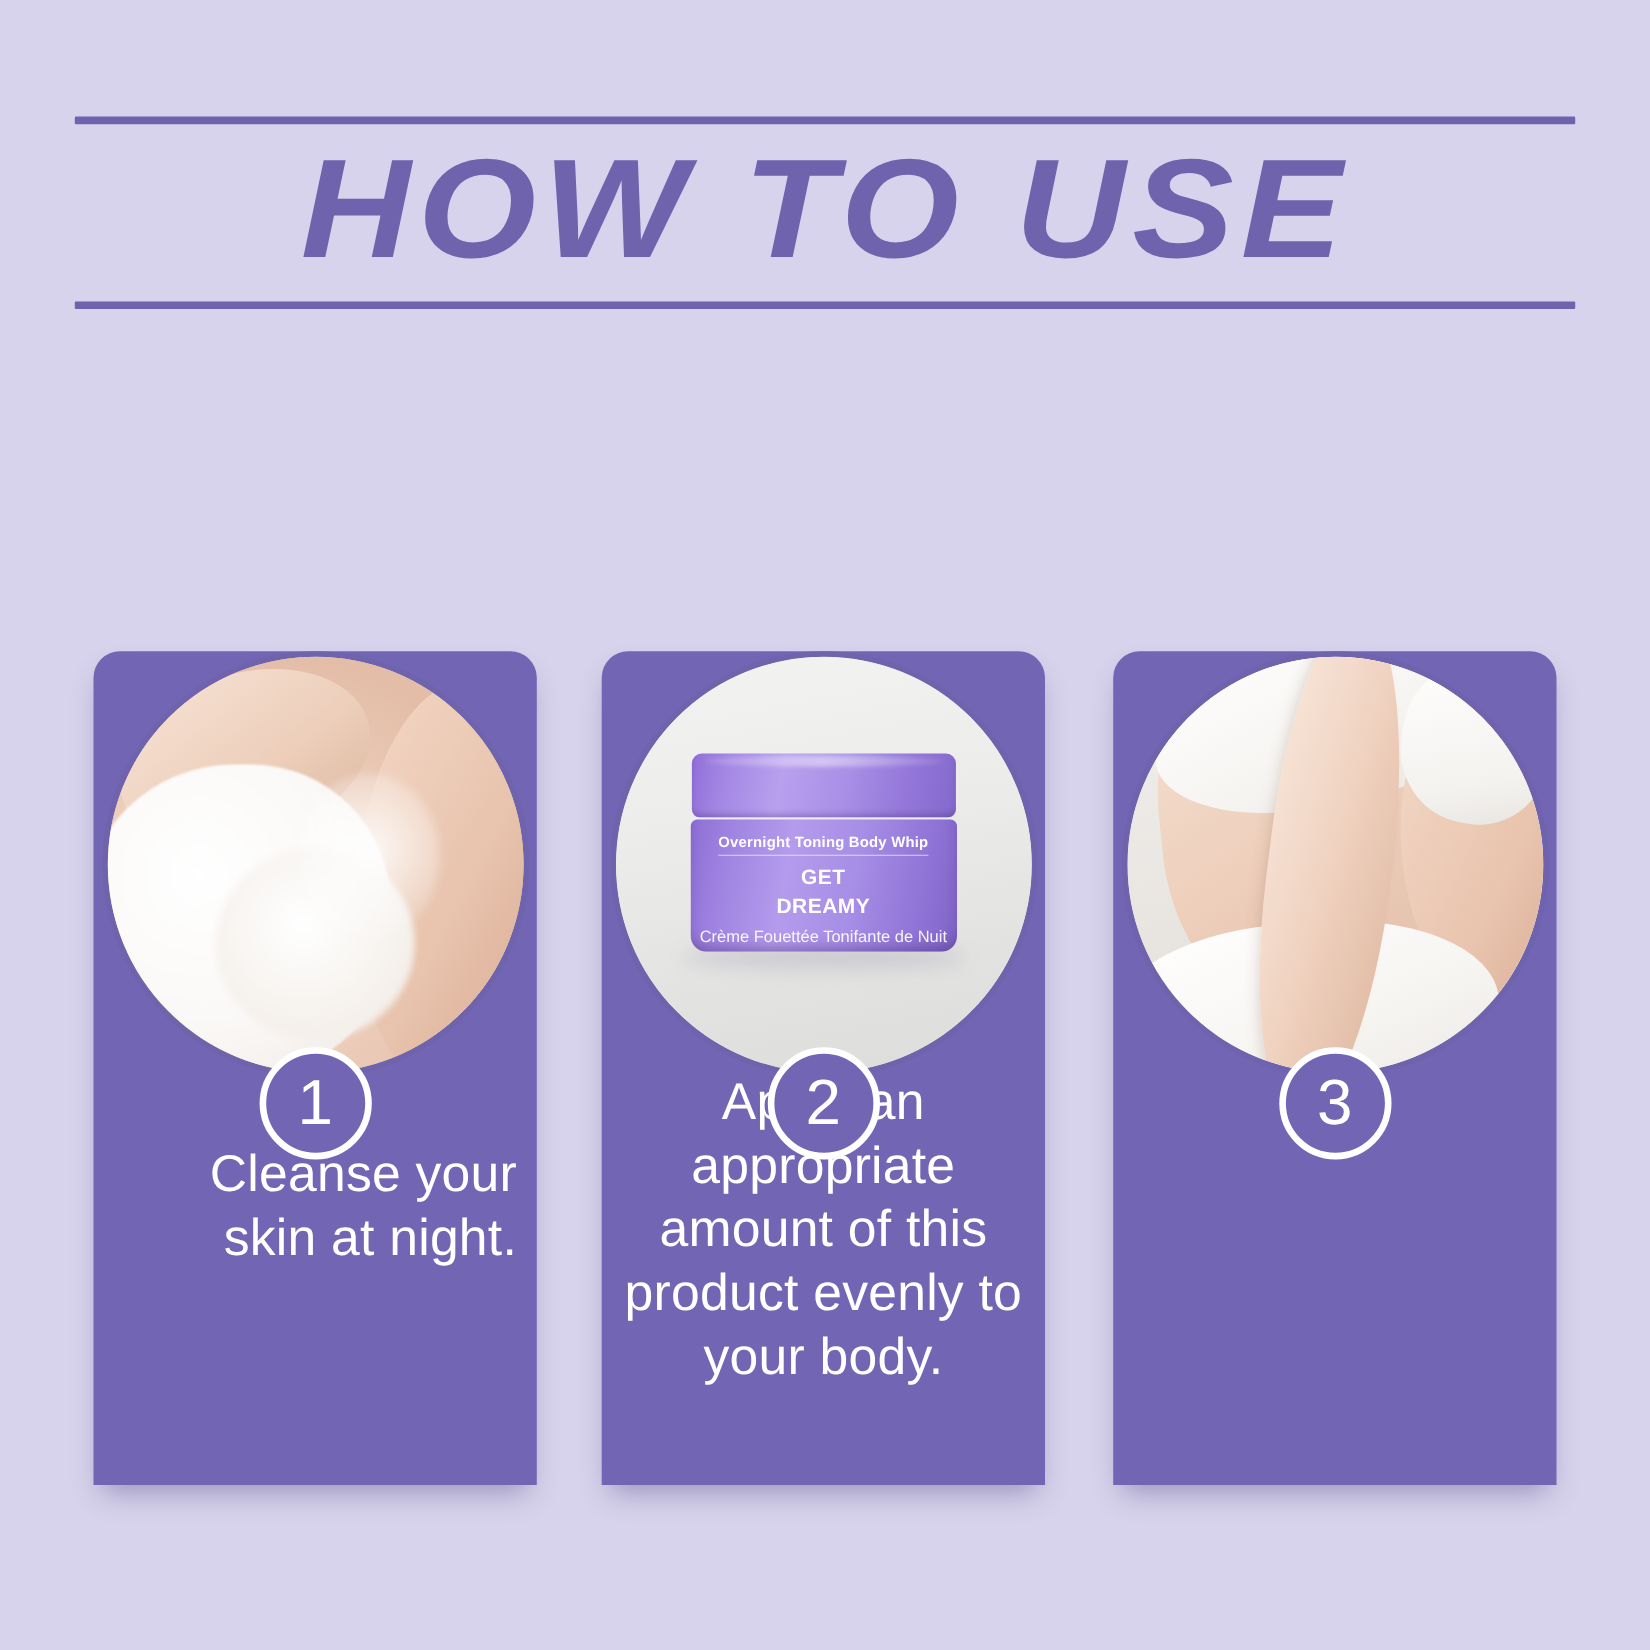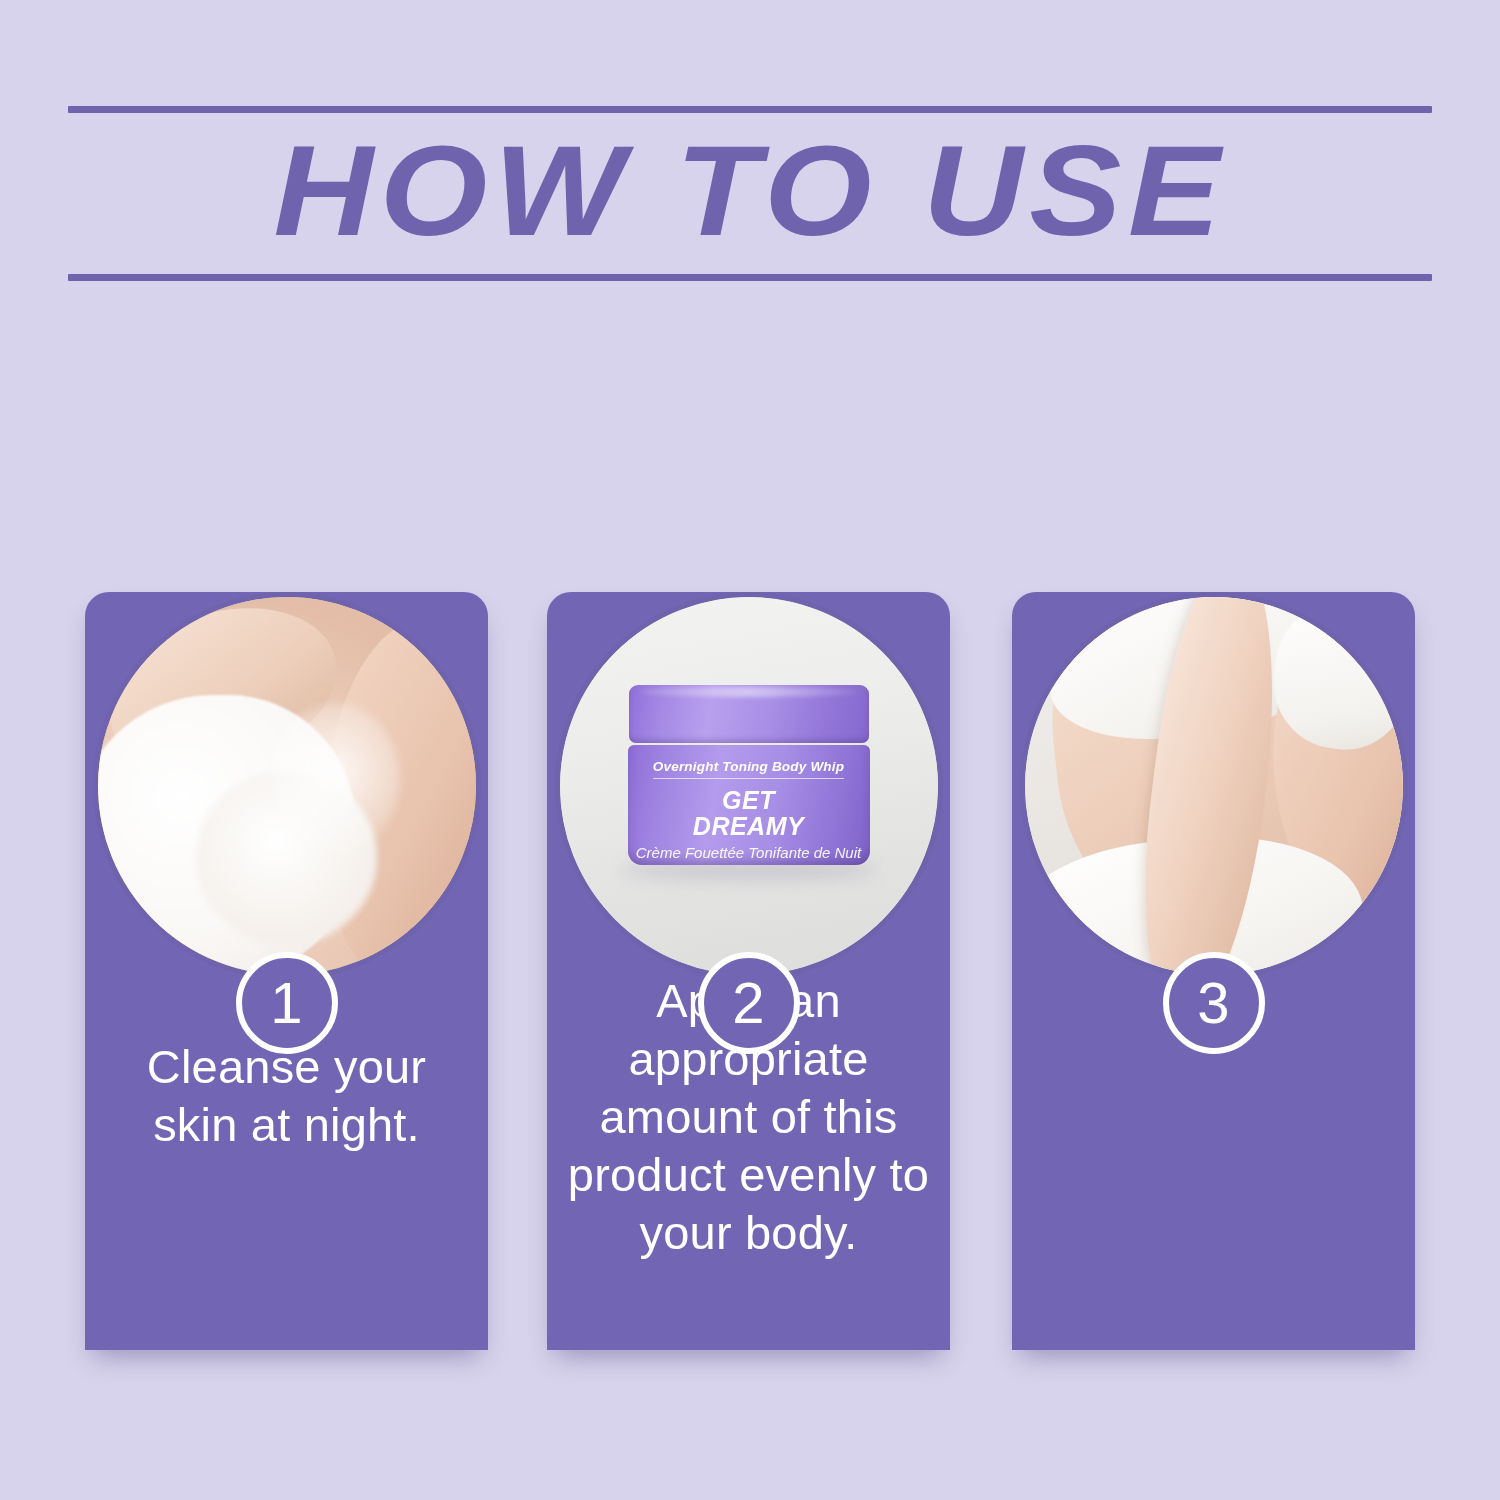--- a/index.html
+++ b/index.html
@@ -85,21 +85,20 @@
     border: 5px solid #6f63ad;
     box-sizing: border-box;
     overflow: hidden;
     background: #efe9e4;
   }
   .photo-inner {
     position: absolute;
     inset: 0;
     overflow: hidden;
     border-radius: 50%;
-    font-style: italic;
   }
 
   
   .ph1-bg {
     position: absolute;
     inset: 0;
     background:
       radial-gradient(ellipse 90% 70% at 78% 18%, #d8b278 0%, #cda868 48%, #c49f5d 100%);
   }
   .ph1-body {
@@ -221,21 +220,21 @@
   .jar-tagline {
     font-size: 13.5px;
     font-weight: bold;
     letter-spacing: .2px;
     padding-bottom: 4px;
     border-bottom: 1px solid rgba(255,255,255,.65);
     display: inline-block;
     margin: 0 auto;
   }
   .jar-name {
-    font-size: 25px;
+    font-size: 19px;
     font-weight: bold;
     line-height: 26px;
     margin-top: 8px;
     letter-spacing: .5px;
     text-align: center;
   }
   .jar-sub {
     font-size: 15px;
     margin-top: 5px;
     color: rgba(255,255,255,.92);
@@ -346,21 +345,21 @@
     left: 18px;
     right: 18px;
     bottom: 0;
     color: #ffffff;
     text-align: center;
     font-size: 47px;
     line-height: 58px;
     font-weight: 400;
     letter-spacing: .2px;
   }
-  .card-1 .card-text { bottom: 196px; }
+  .card-1 .card-text { bottom: 196px; text-align: right; }
   .card-2 .card-text { bottom: 88px; }
   .card-3 .card-text { bottom: 138px; }
 </style>
 </head>
 <body>
 
 <div class="header">
   <div class="rule rule-top"></div>
   <div class="page-title">HOW TO USE</div>
   <div class="rule rule-bottom"></div>

